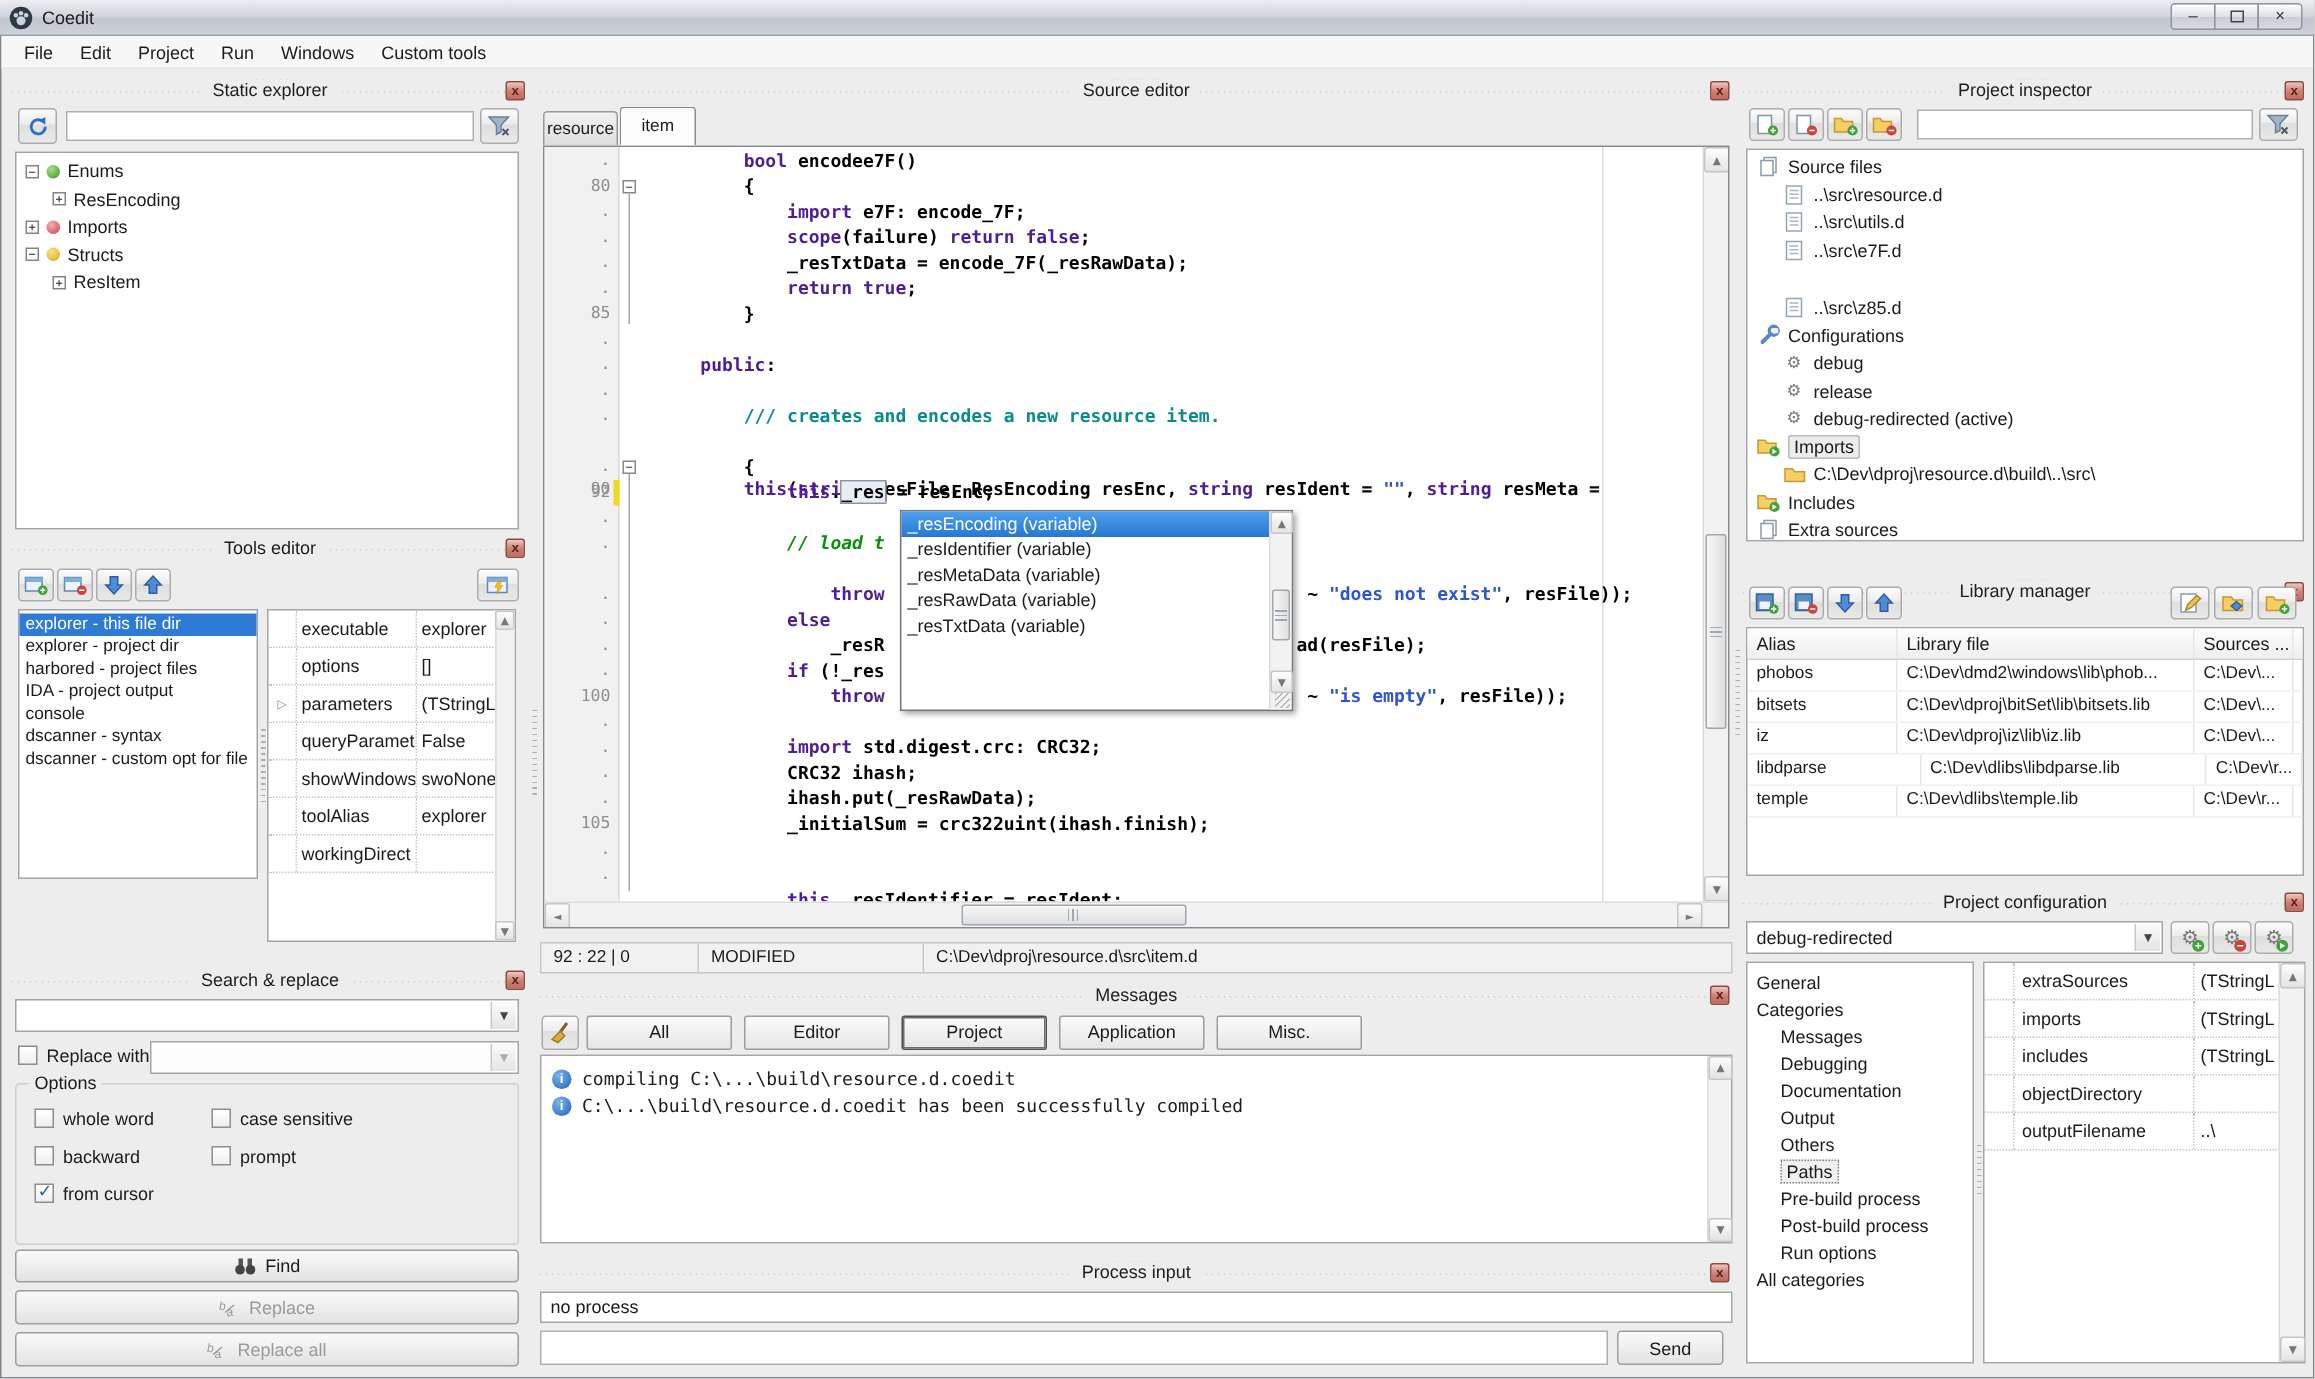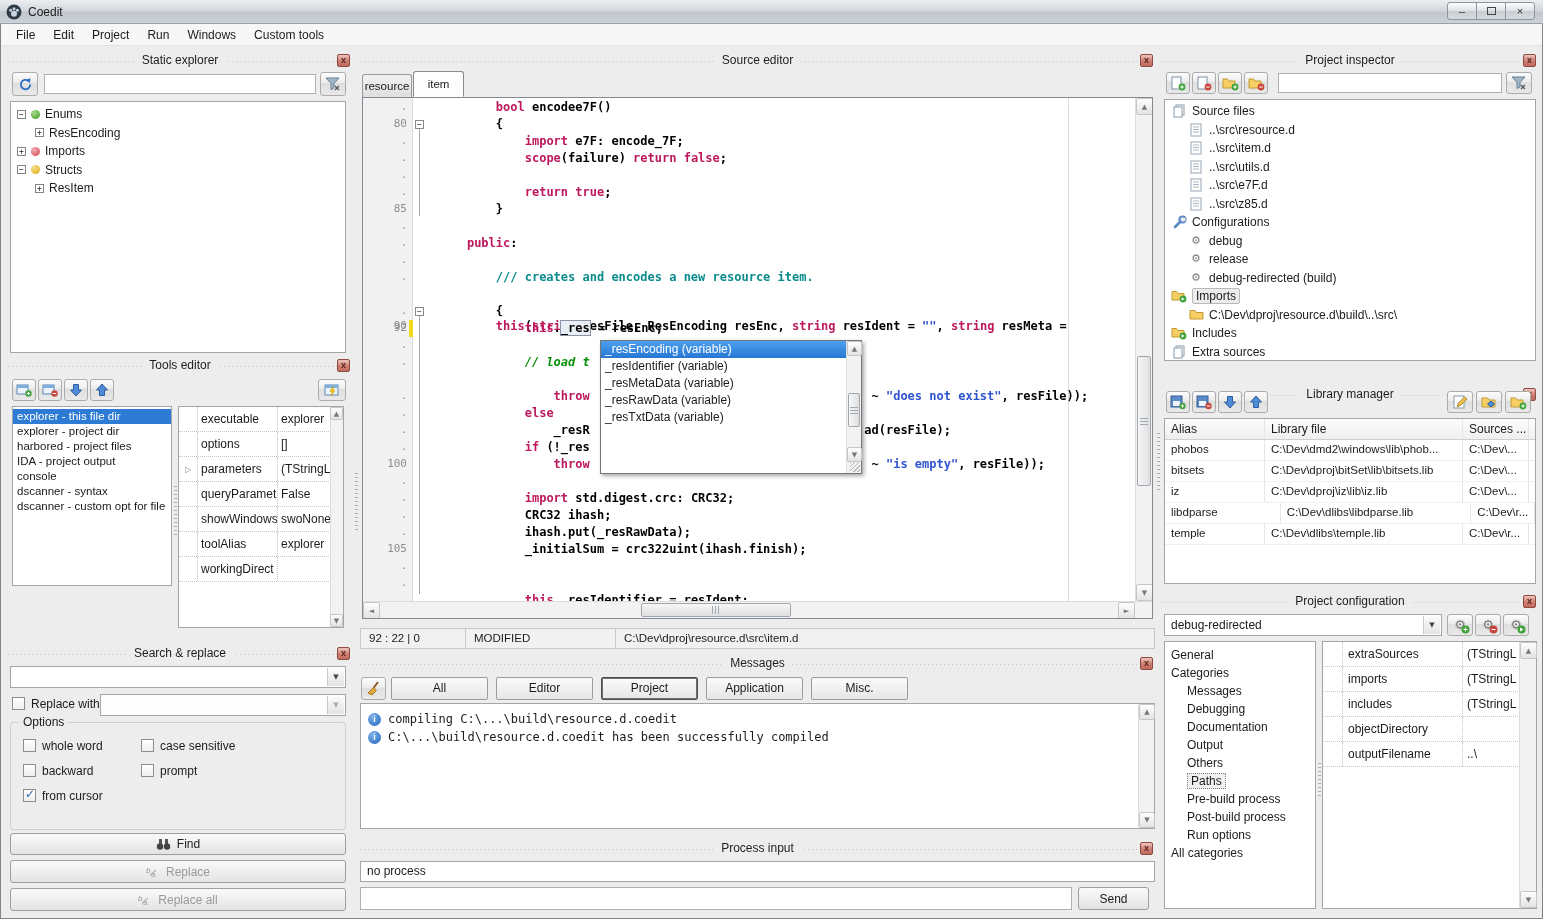--- a/index.html
+++ b/index.html
@@ -49,21 +49,21 @@
 .gc{overflow:hidden;white-space:nowrap;height:100%;display:flex;align-items:center}
 .gc.brd{border-right:1px dotted #C6C6C6}
 
 .editor{position:absolute;left:362px;top:97px;width:791px;height:522px;border:1px solid #848A93;background:#fff;overflow:hidden}
 .gutterbg{position:absolute;left:0;top:0;width:50px;height:503px;background:#F1F1F1;border-right:1px solid #DADADA}
 .crow{position:absolute;left:0;height:17px;width:100%}
 .gut{position:absolute;left:0;top:1px;width:44px;text-align:right;color:#8F8F8F;font:11px "DejaVu Sans Mono",monospace}
 .modbar{position:absolute;left:46px;top:0;width:4px;height:17px;background:#F3D91D}
 .fbox{position:absolute;left:52px;top:4px;width:9px;height:9px;border:1px solid #888;background:#fff;font:8px/7px "DejaVu Sans Mono",monospace;text-align:center;color:#333}
 .ct{position:absolute;left:75px;top:0;white-space:pre;font:bold 12px/17px "DejaVu Sans Mono",monospace;color:#000}
-.tk-k{color:#be185d}.tk-s{color:#2F54D0}.tk-c{color:#089008;font-style:italic}.tk-d{color:#0A8C8C}
+.tk-k{color:#4c1d95}.tk-s{color:#2F54D0}.tk-c{color:#089008;font-style:italic}.tk-d{color:#0A8C8C}
 .tk-b{outline:1px solid #8A94A6;background:#E9EEF5}
 .caret{display:inline-block;width:1px;height:13px;background:#000;vertical-align:-2px}
 .foldline{position:absolute;left:56px;width:1px;background:#A8A8A8}
 .marginline{position:absolute;left:705px;top:0;height:503px;border-left:1px solid #DCDCDC}
 
 .sbv{position:absolute;background:#F2F2F2;border-left:1px solid #DDD}
 .sbh{position:absolute;background:#F2F2F2;border-top:1px solid #DDD}
 .sba{position:absolute;width:17px;height:17px;border:1px solid #C6C6C6;border-radius:2px;background:linear-gradient(#FDFDFD,#E4E4E4);display:flex;align-items:center;justify-content:center;font-family:"DejaVu Sans",sans-serif;font-size:7px;color:#777}
 .sbt{position:absolute;border:1px solid #9FA7B0;border-radius:2px;background:linear-gradient(90deg,#F7F7F7,#DFDFDF)}
 .sbt.h{background:linear-gradient(#F7F7F7,#DFDFDF)}
@@ -351,20 +351,21 @@
         <div class="crow" style="top: 35px;">
           <span class="gut">.</span>
           <span class="ct"><span class="tk-t">            </span><span class="tk-k">import</span><span class="tk-t"> e7F: encode_7F;</span></span>
         </div>
         <div class="crow" style="top: 52px;">
           <span class="gut">.</span>
           <span class="ct"><span class="tk-t">            </span><span class="tk-k">scope</span><span class="tk-t">(failure) </span><span class="tk-k">return</span><span class="tk-t"> </span><span class="tk-k">false</span><span class="tk-t">;</span></span>
         </div>
         <div class="crow" style="top: 69px;">
           <span class="gut">.</span>
+          <span class="ct"><span class="tk-t">            _resTxtData = encode_7F(_resRawData);</span></span>
         </div>
         <div class="crow" style="top: 86px;">
           <span class="gut">.</span>
           <span class="ct"><span class="tk-t">            </span><span class="tk-k">return</span><span class="tk-t"> </span><span class="tk-k">true</span><span class="tk-t">;</span></span>
         </div>
         <div class="crow" style="top: 103px;">
           <span class="gut">85</span>
           <span class="ct"><span class="tk-t">        }</span></span>
         </div>
         <div class="crow" style="top: 120px;">
@@ -606,53 +607,42 @@
       </div>
       <div class="pirow" style="padding-left: 19px;">
         <span class="icon">
           <svg width="12" height="14">
             <rect x="1" y="1" width="10" height="12" fill="#FFF" stroke="#97A5B3"></rect>
             <line x1="3" y1="4" x2="9" y2="4" stroke="#A9B7C3"></line>
             <line x1="3" y1="6.5" x2="9" y2="6.5" stroke="#A9B7C3"></line>
             <line x1="3" y1="9" x2="9" y2="9" stroke="#A9B7C3"></line>
           </svg>
         </span>
-        <span>..\src\item.d</span>
+        <span>..\src\utils.d</span>
       </div>
       <div class="pirow" style="padding-left: 19px;">
         <span class="icon">
           <svg width="12" height="14">
             <rect x="1" y="1" width="10" height="12" fill="#FFF" stroke="#97A5B3"></rect>
             <line x1="3" y1="4" x2="9" y2="4" stroke="#A9B7C3"></line>
             <line x1="3" y1="6.5" x2="9" y2="6.5" stroke="#A9B7C3"></line>
             <line x1="3" y1="9" x2="9" y2="9" stroke="#A9B7C3"></line>
           </svg>
         </span>
-        <span>..\src\utils.d</span>
-      </div>
-      <div class="pirow" style="padding-left: 19px;">
+        <span>..\src\e7F.d</span>
+      </div>
+      <div class="pirow" style="padding-left: 19px; margin-top: 20px;">
         <span class="icon">
           <svg width="12" height="14">
             <rect x="1" y="1" width="10" height="12" fill="#FFF" stroke="#97A5B3"></rect>
             <line x1="3" y1="4" x2="9" y2="4" stroke="#A9B7C3"></line>
             <line x1="3" y1="6.5" x2="9" y2="6.5" stroke="#A9B7C3"></line>
             <line x1="3" y1="9" x2="9" y2="9" stroke="#A9B7C3"></line>
           </svg>
         </span>
-        <span>..\src\e7F.d</span>
-      </div>
-      <div class="pirow" style="padding-left: 19px;">
-        <span class="icon">
-          <svg width="12" height="14">
-            <rect x="1" y="1" width="10" height="12" fill="#FFF" stroke="#97A5B3"></rect>
-            <line x1="3" y1="4" x2="9" y2="4" stroke="#A9B7C3"></line>
-            <line x1="3" y1="6.5" x2="9" y2="6.5" stroke="#A9B7C3"></line>
-            <line x1="3" y1="9" x2="9" y2="9" stroke="#A9B7C3"></line>
-          </svg>
-        </span>
         <span>..\src\z85.d</span>
       </div>
       <div class="pirow" style="padding-left: 2px;">
         <span class="icon">
           <svg width="15" height="15">
             <circle cx="10.5" cy="4.5" r="3" fill="none" stroke="#5B87C5" stroke-width="2.2"></circle>
             <rect x="9" y="2.8" width="4.5" height="3.4" fill="#EDEDED"></rect>
             <line x1="3" y1="12" x2="8.5" y2="6.5" stroke="#5B87C5" stroke-width="2.6" stroke-linecap="round"></line>
           </svg>
         </span>
@@ -667,21 +657,21 @@
       <div class="pirow" style="padding-left: 19px;">
         <span class="icon">
           <span class="gear">⚙</span>
         </span>
         <span>release</span>
       </div>
       <div class="pirow" style="padding-left: 19px;">
         <span class="icon">
           <span class="gear">⚙</span>
         </span>
-        <span>debug-redirected (build)</span>
+        <span>debug-redirected (active)</span>
       </div>
       <div class="pirow" style="padding-left: 2px;">
         <span class="icon">
           <svg width="16" height="14">
             <path d="M1 4 L1 11 L13 11 L13 4.5 L7 4.5 L5.5 2.5 L1 2.5 Z" fill="#F7CE63" stroke="#C19A35"></path>
             <circle cx="12" cy="10" r="3.4" fill="#3FA33A"></circle>
             <polygon points="10.6,8.2 13.6,10 10.6,11.8" fill="#fff"></polygon>
           </svg>
         </span>
         <span class="pi-sel">Imports</span>

